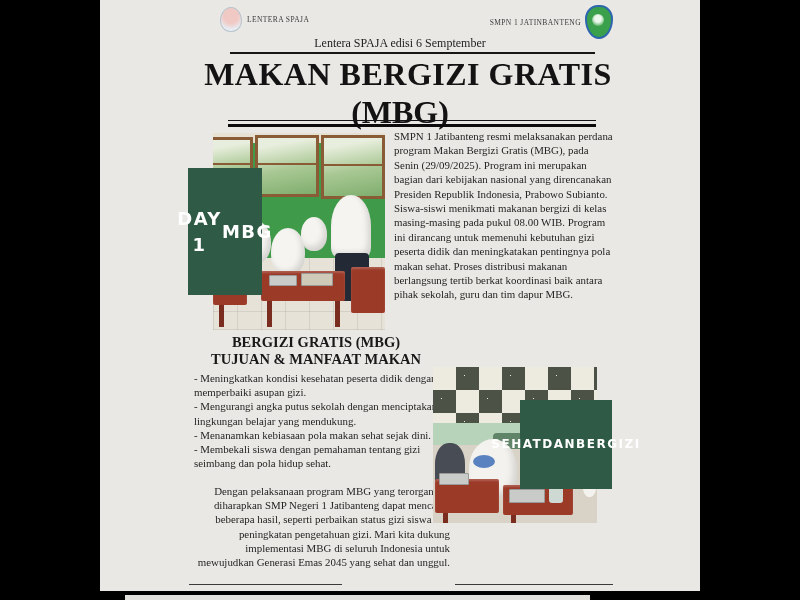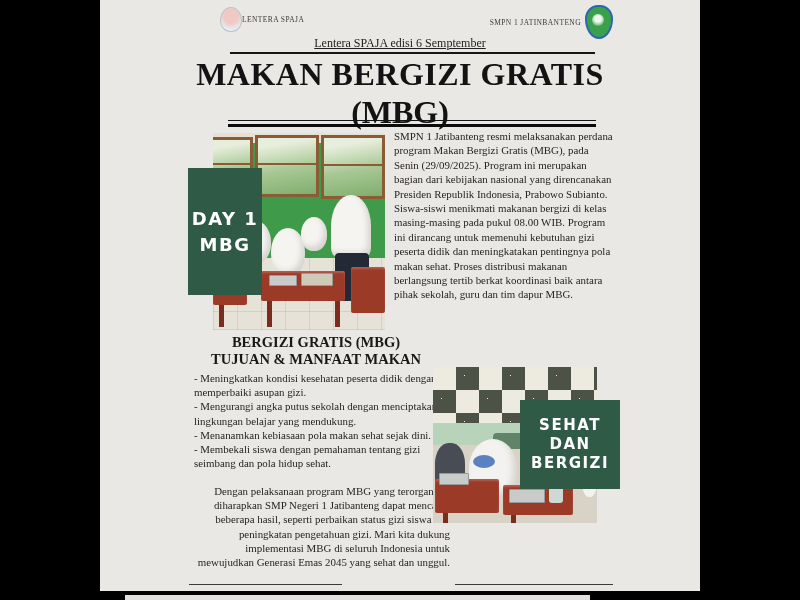--- a/index.html
+++ b/index.html
@@ -1,54 +1,54 @@
 <!DOCTYPE html>
 <html><head>
 <meta charset="utf-8">
 <style>
   html,body{margin:0;padding:0;}
   body{width:800px;height:600px;background:#000;position:relative;overflow:hidden;
        font-family:"Liberation Serif",serif;color:#1e1e1e;}
   .page{position:absolute;left:100px;top:0;width:600px;height:600px;background:#eae8e5;}
 
   
-  .brand-left{position:absolute;left:120px;top:7px;display:flex;align-items:center;}
+  .brand-left{position:absolute;left:120px;top:7px;display:flex;align-items:center;gap:5px;}
   .logo-left{width:20px;height:23px;border:1px solid #b9c4cc;border-radius:50% 50% 48% 48%/55% 55% 45% 45%;
              background:radial-gradient(circle at 50% 35%,#f0c9c4 0 40%,#e7edf4 75%);}
   .brand-txt{font-size:7.5px;letter-spacing:.4px;color:#3a3a3a;font-family:"Liberation Serif",serif;}
   .brand-right{position:absolute;right:87px;top:5px;display:flex;align-items:center;gap:4px;}
   .logo-right{width:24px;height:30px;border:2px solid #2d66ae;border-radius:46% 46% 50% 50%/40% 40% 58% 58%;
               background:#3aa04b;position:relative;}
   .crest-inner{position:absolute;left:5px;top:7px;width:12px;height:12px;border-radius:50%;
                background:radial-gradient(circle at 50% 40%,#eef7ee 0 35%,#57b060 80%);}
-  .edition{position:absolute;left:0;top:36px;width:100%;text-align:center;font-size:12px;color:#222;text-decoration:underline;}
+  .edition{position:absolute;left:0;top:36px;width:100%;text-align:center;font-size:12px;color:#222;}
   .rule-top{position:absolute;left:130px;top:52px;width:365px;height:2px;background:#161616;}
   .title-l1{position:absolute;left:0;top:56px;width:100%;text-align:center;font-size:32px;font-weight:bold;
-            letter-spacing:.5px;color:#131313;}
+            letter-spacing:.5px;color:#131313;padding-left:8px;}
   .title-l2{position:absolute;left:0;top:94px;width:100%;text-align:center;font-size:32px;font-weight:bold;color:#131313;}
   .double-rule{position:absolute;left:128px;top:120px;width:368px;height:3px;
                border-top:1.5px solid #141414;border-bottom:3.5px solid #0c0c0c;}
 
   
   .article{position:absolute;left:294px;top:129px;width:219px;font-size:10.9px;line-height:14.4px;
            color:#242424;text-align:left;}
   .sec-heading{position:absolute;left:85px;top:334px;width:262px;text-align:center;font-weight:bold;
                font-size:14.5px;line-height:16.5px;color:#181818;}
   .bullets{position:absolute;left:94px;top:371px;width:256px;font-size:10.9px;line-height:14.2px;color:#242424;}
   .bullets div{margin:0;}
   .closing{position:absolute;left:94px;top:484px;width:256px;font-size:10.9px;line-height:14.2px;color:#242424;text-align:right;}
 
   
   .photo1{position:absolute;left:113px;top:133px;width:172px;height:197px;overflow:hidden;
           background:linear-gradient(#e7e1d3 0 10px,#3f9b49 10px 125px,#e4e0d6 125px);}
   .photo2{position:absolute;left:333px;top:367px;width:164px;height:156px;overflow:hidden;background:#d9d2c6;}
   .badge{background:#2f5a45;color:#fff;font-family:"DejaVu Sans",sans-serif;font-weight:bold;
-         display:flex;flex-direction:column;align-items:center;justify-content:center;text-align:center;}
+         display:flex;flex-direction:row;align-items:center;justify-content:center;text-align:center;}
   .badge1{position:absolute;left:88px;top:168px;width:74px;height:127px;font-size:18px;line-height:26px;letter-spacing:1.5px;}
-  .badge2{position:absolute;left:420px;top:400px;width:100px;height:89px;font-size:15px;line-height:19px;letter-spacing:1.5px;}
+  .badge2{position:absolute;left:420px;top:400px;width:92px;height:89px;font-size:12px;line-height:19px;letter-spacing:1.5px;}
 
   
   .win{position:absolute;border:3px solid #8a5c35;background:linear-gradient(170deg,#e8eedd 15%,#a9c894 55%,#7fae6e);}
   .win .bar{position:absolute;left:0;right:0;top:45%;height:2px;background:#8a5c35;}
   .p1-floor{position:absolute;left:0;top:125px;width:100%;height:72px;background-color:#e6e2d8;
     background-image:repeating-linear-gradient(90deg,rgba(0,0,0,.08) 0 1px,transparent 1px 24px),
                      repeating-linear-gradient(0deg,rgba(0,0,0,.08) 0 1px,transparent 1px 18px);}
   .stu{position:absolute;background:#f5f4f0;border-radius:50% 50% 45% 45%;box-shadow:inset -3px -4px 6px rgba(0,0,0,.14);}
   .skirt{position:absolute;background:#232a36;border-radius:4px;}
   .desk{position:absolute;background:#9c3a28;border-radius:2px;box-shadow:inset 0 2px 2px rgba(255,255,255,.18);}

